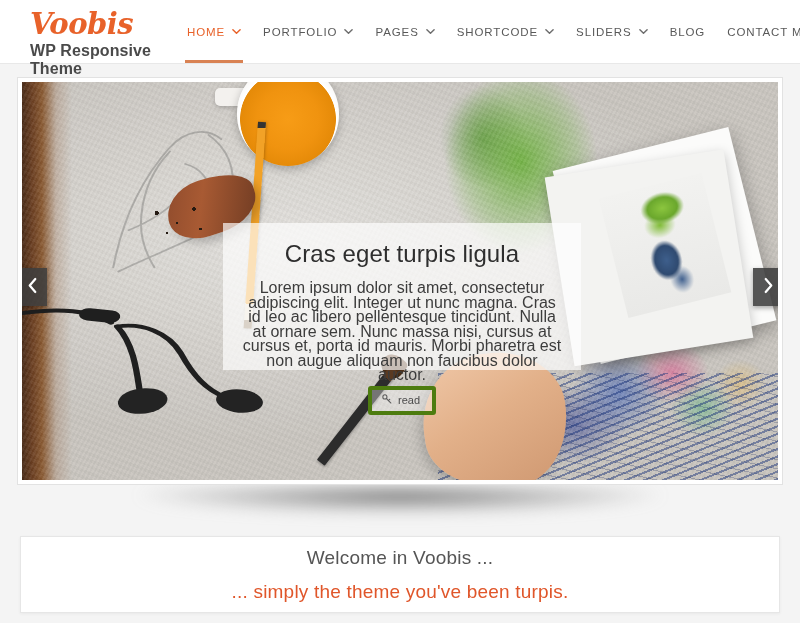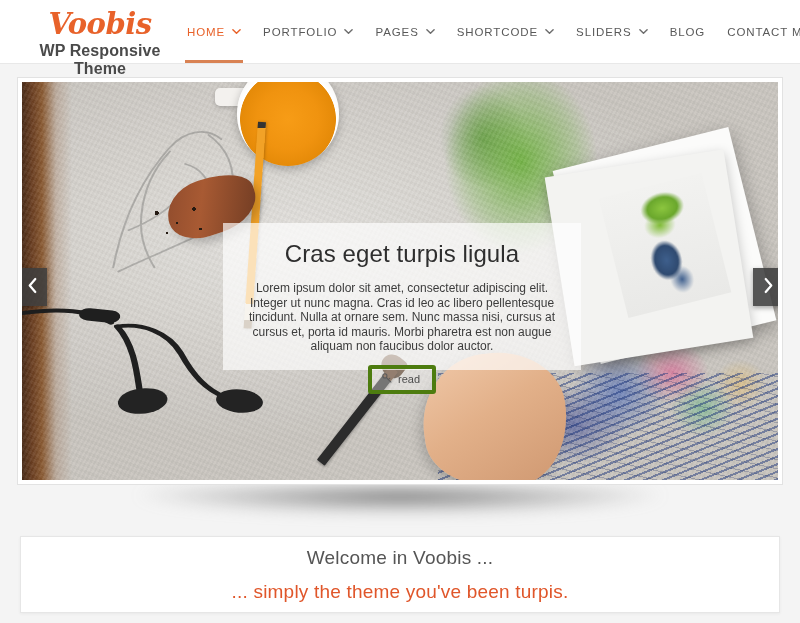--- a/index.html
+++ b/index.html
@@ -13,21 +13,20 @@
   
   .header {
     position: relative;
     width: 800px; height: 64px;
     background: #ffffff;
     border-bottom: 1px solid #e8e8e8;
   }
   .logo-block {
     position: absolute; left: 30px; top: 9px;
     width: 140px;
-    text-align: center;
   }
   .logo-text {
     font-family: "DejaVu Serif", serif;
     font-style: italic;
     font-weight: bold;
     font-size: 29px;
     line-height: 30px;
     color: #e8622a;
     letter-spacing: -0.5px;
   }
@@ -259,25 +258,25 @@
     padding-top: 17px;
   }
   .caption h2 {
     font-size: 24px;
     font-weight: normal;
     color: #2e2e2e;
     letter-spacing: 0.1px;
     margin-bottom: 13px;
   }
   .caption p {
-    font-size: 12px;
+    font-size: 16px;
     line-height: 14.5px;
     color: #3c3c3c;
     padding: 0 18px;
-    margin-bottom: 11px;
+    margin-bottom: 3px;
   }
   .read-btn {
     display: inline-flex; align-items: center; gap: 5px;
     padding: 4px 12px 4px 10px;
     border: 4px solid #4d7c0f;
     border-radius: 3px;
     background: rgba(255,255,255,0.35);
     font-size: 11px;
     color: #4c4c4c;
     cursor: pointer;

